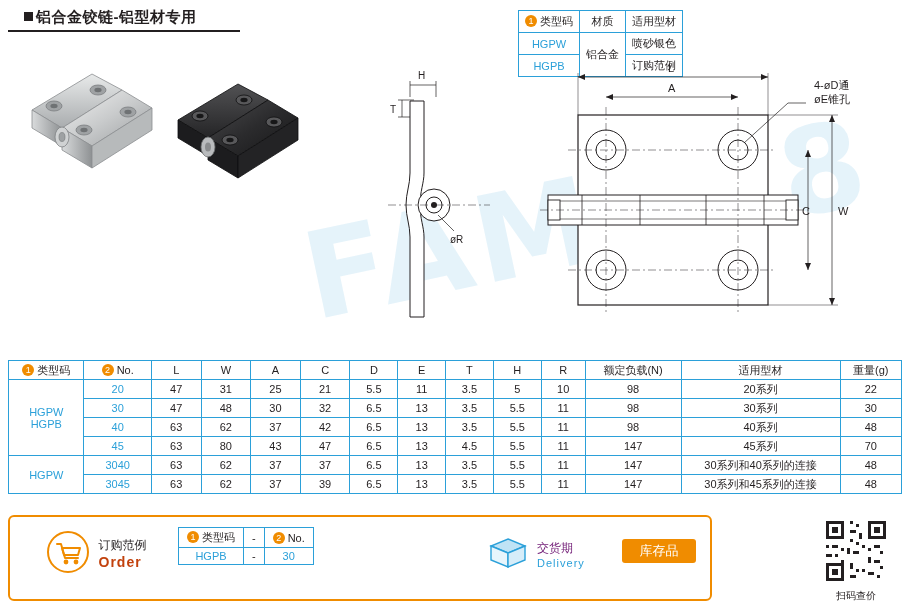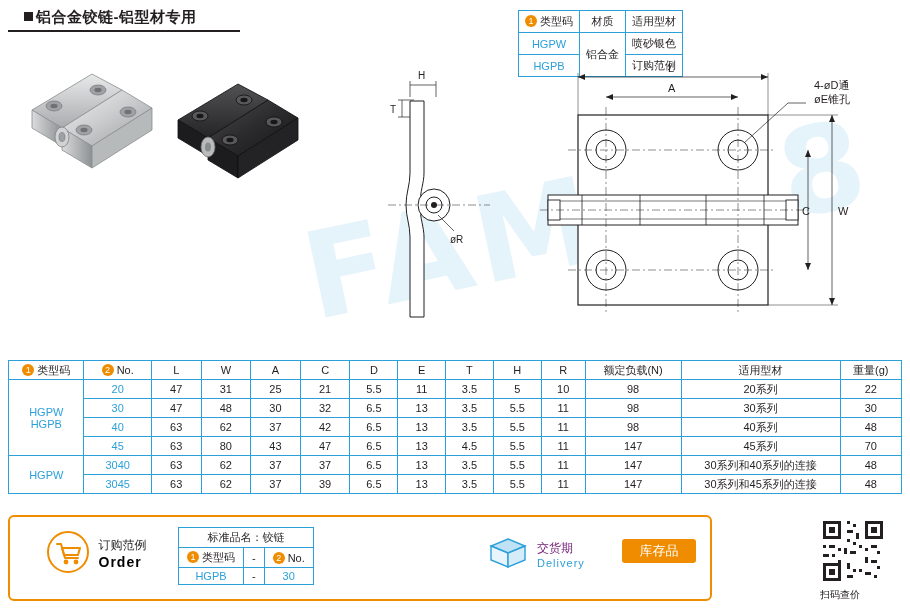--- a/index.html
+++ b/index.html
@@ -58,37 +58,37 @@
 
   
   .orderbox{
     position:absolute;left:8px;top:515px;width:700px;height:82px;
     border:2px solid #f08c00;border-radius:6px;background:#fff;
   }
   .order-left{position:absolute;left:12px;top:14px;width:150px;text-align:center;}
   .order-left .cart{display:inline-block;vertical-align:middle;}
   .order-left .txt{display:inline-block;vertical-align:middle;margin-left:6px;text-align:left;}
   .order-left .t1{font-size:12px;color:#231f20;}
-  .order-left .t2{font-size:14px;color:#000000;font-weight:bold;letter-spacing:1px;}
+  .order-left .t2{font-size:14px;color:#c2410c;font-weight:bold;letter-spacing:1px;}
 
   .order-table{position:absolute;left:168px;top:10px;border-collapse:collapse;font-size:11px;}
   .order-table td{border:1px solid #2ba0d9;text-align:center;padding:2px 8px;color:#231f20;}
   .order-table td.blue{color:#2ba0d9;}
 
   .delivery{position:absolute;left:478px;top:18px;width:130px;}
   .delivery .icon{display:inline-block;vertical-align:middle;}
   .delivery .dtxt{display:inline-block;vertical-align:middle;margin-left:6px;}
   .delivery .d1{font-size:12px;color:#701a75;}
   .delivery .d2{font-size:11px;color:#2ba0d9;letter-spacing:1px;}
   .stock{
     position:absolute;left:612px;top:22px;width:74px;height:24px;background:#f08c00;
     color:#fff;font-size:13px;line-height:24px;text-align:center;border-radius:3px;
   }
 
-  .qr{position:absolute;left:820px;top:518px;width:72px;}
+  .qr{position:absolute;left:820px;top:518px;width:72px;text-align:center;font-family:Liberation Mono, monospace;}
   .qr .caption{font-size:10px;color:#231f20;margin-top:2px;}
 </style>
 </head>
 <body>
 
 <div class="page">
 
   <div class="title">
     <span class="sq"></span><span>铝合金铰链-铝型材专用</span>
   </div>
@@ -409,23 +409,20 @@
         </svg>
       </span>
       <span class="txt">
         <div class="t1">订购范例</div>
         <div class="t2">Order</div>
       </span>
     </div>
 
     <table class="order-table">
       <tbody>
-          <tr>
-        <td colspan="3">标准品名：铰链</td>
-      </tr>
       <tr>
         <td><span class="circ">1</span><span>类型码</span></td>
         <td>-</td>
         <td><span class="circ">2</span><span>No.</span></td>
       </tr>
       <tr>
         <td class="blue">HGPB</td>
         <td>-</td>
         <td class="blue">30</td>
       </tr>

